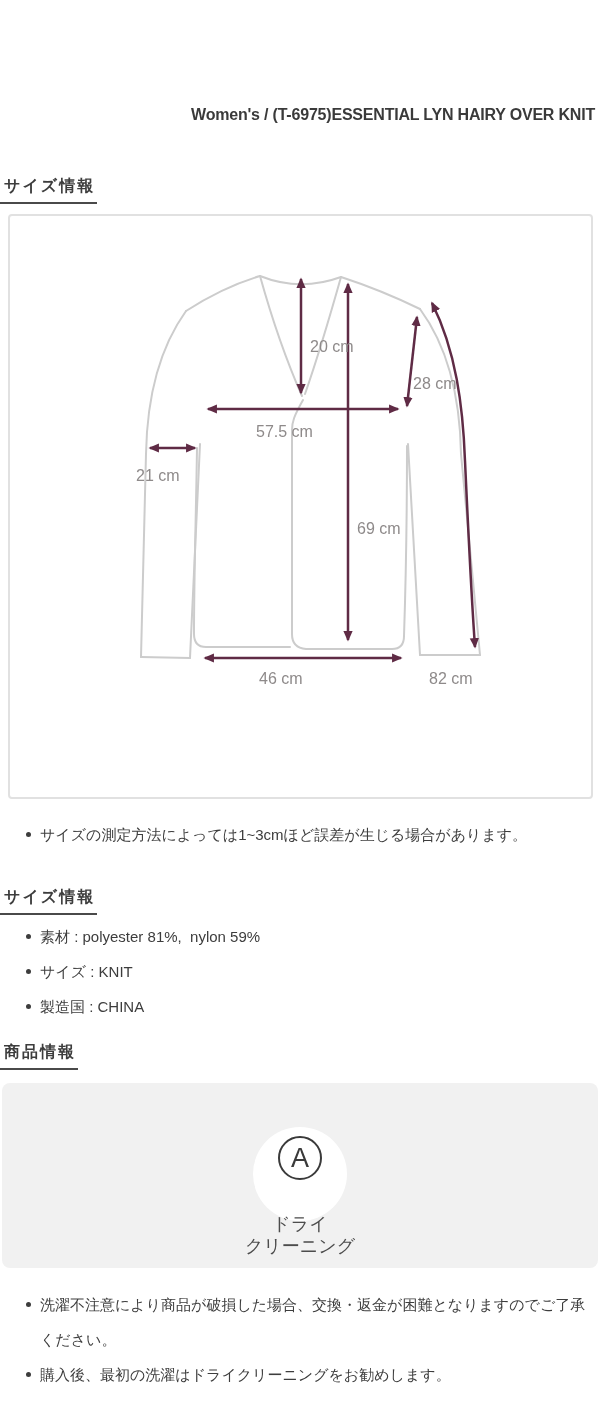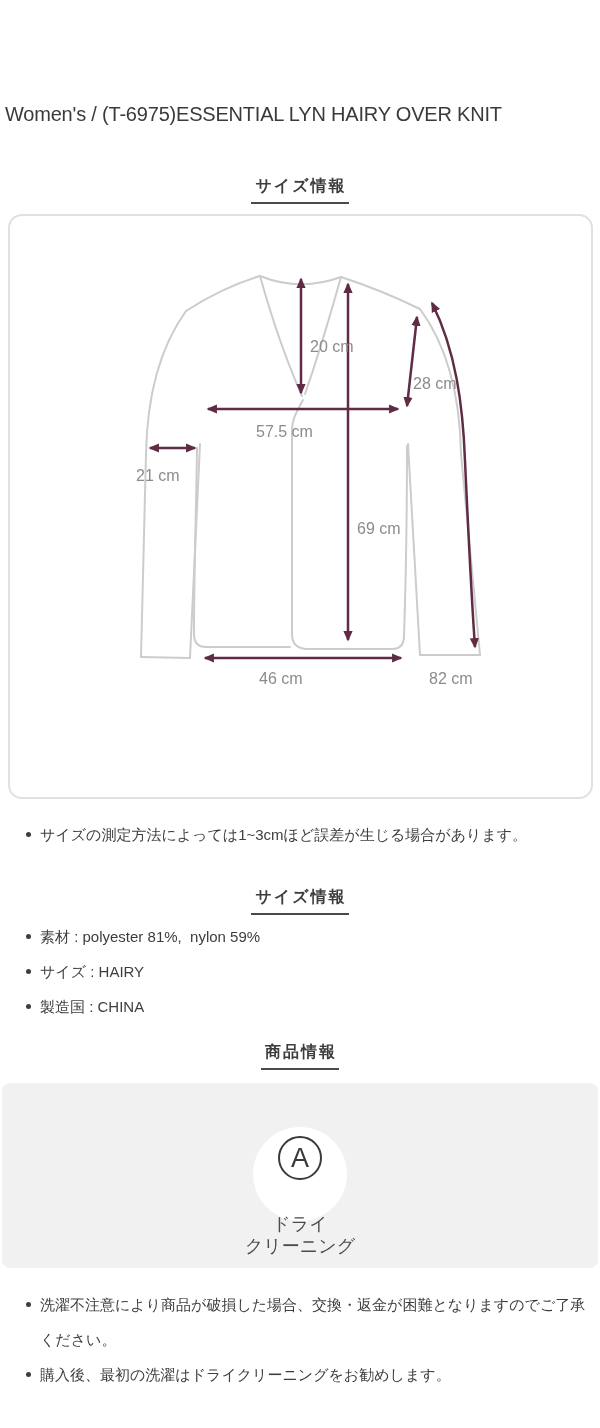--- a/index.html
+++ b/index.html
@@ -7,44 +7,45 @@
   body {
     width: 600px; height: 1428px; overflow: hidden;
     font-family: "Liberation Sans", "DejaVu Sans", sans-serif;
     color: #3d3d3d;
   }
   .page { width: 600px; }
 
   
   h1.title {
     margin: 0; padding: 96px 5px 0 5px;
-    font-size: 20px; line-height: 37px; font-weight: 400;
+    font-size: 16px; line-height: 37px; font-weight: 700;
     letter-spacing: -0.2px; color: #3a3a3a;
     word-break: break-all;
-  }
-
-  
-  .sec-head { text-align: center; }
+    text-align: right;
+  }
+
+  
+  .sec-head { }
   .sec-head-label {
     display: inline-block;
     font-size: 16px; line-height: 16px; font-weight: bold;
     letter-spacing: 2px; color: #3d3d3d;
     padding: 0 2px 8px 4px;
     border-bottom: 2px solid #4a4a4a;
   }
   .sec-head.first { margin-top: 44px; }
   .sec-head.second { margin-top: 36px; }
   .sec-head.third { margin-top: 19px; text-decoration: underline; }
 
   
   .size-box {
     width: 585px; height: 585px;
     margin: 10px auto 0 auto;
     border: 2px solid #e1e1e1;
-    border-radius: 14px;
+    border-radius: 4px;
   }
   .size-box svg { display: block; width: 100%; height: 100%; }
   .garment { stroke: #cccccc; stroke-width: 2; fill: none;
              stroke-linecap: round; stroke-linejoin: round; }
   .marrow  { stroke: #5f2b45; stroke-width: 2.5; fill: none; stroke-linecap: butt; }
   .mlabel  { font-family: "Liberation Sans", "DejaVu Sans", sans-serif;
              font-size: 16px; fill: #8e8a8a; }
 
   
   ul.blist { list-style: none; margin: 0; padding: 0; }
@@ -163,21 +164,21 @@
     <span class="sec-head-label">サイズ情報</span>
   </div>
 
   <ul class="blist spec-list">
     <li>
       <span class="dot"></span>
       <span class="li-text">素材 : polyester 81%,  nylon 59%</span>
     </li>
     <li>
       <span class="dot"></span>
-      <span class="li-text">サイズ : HAIRY</span>
+      <span class="li-text">サイズ : KNIT</span>
     </li>
     <li>
       <span class="dot"></span>
       <span class="li-text">製造国 : CHINA</span>
     </li>
   </ul>
 
   <div class="sec-head third">
     <span class="sec-head-label">商品情報</span>
   </div>

